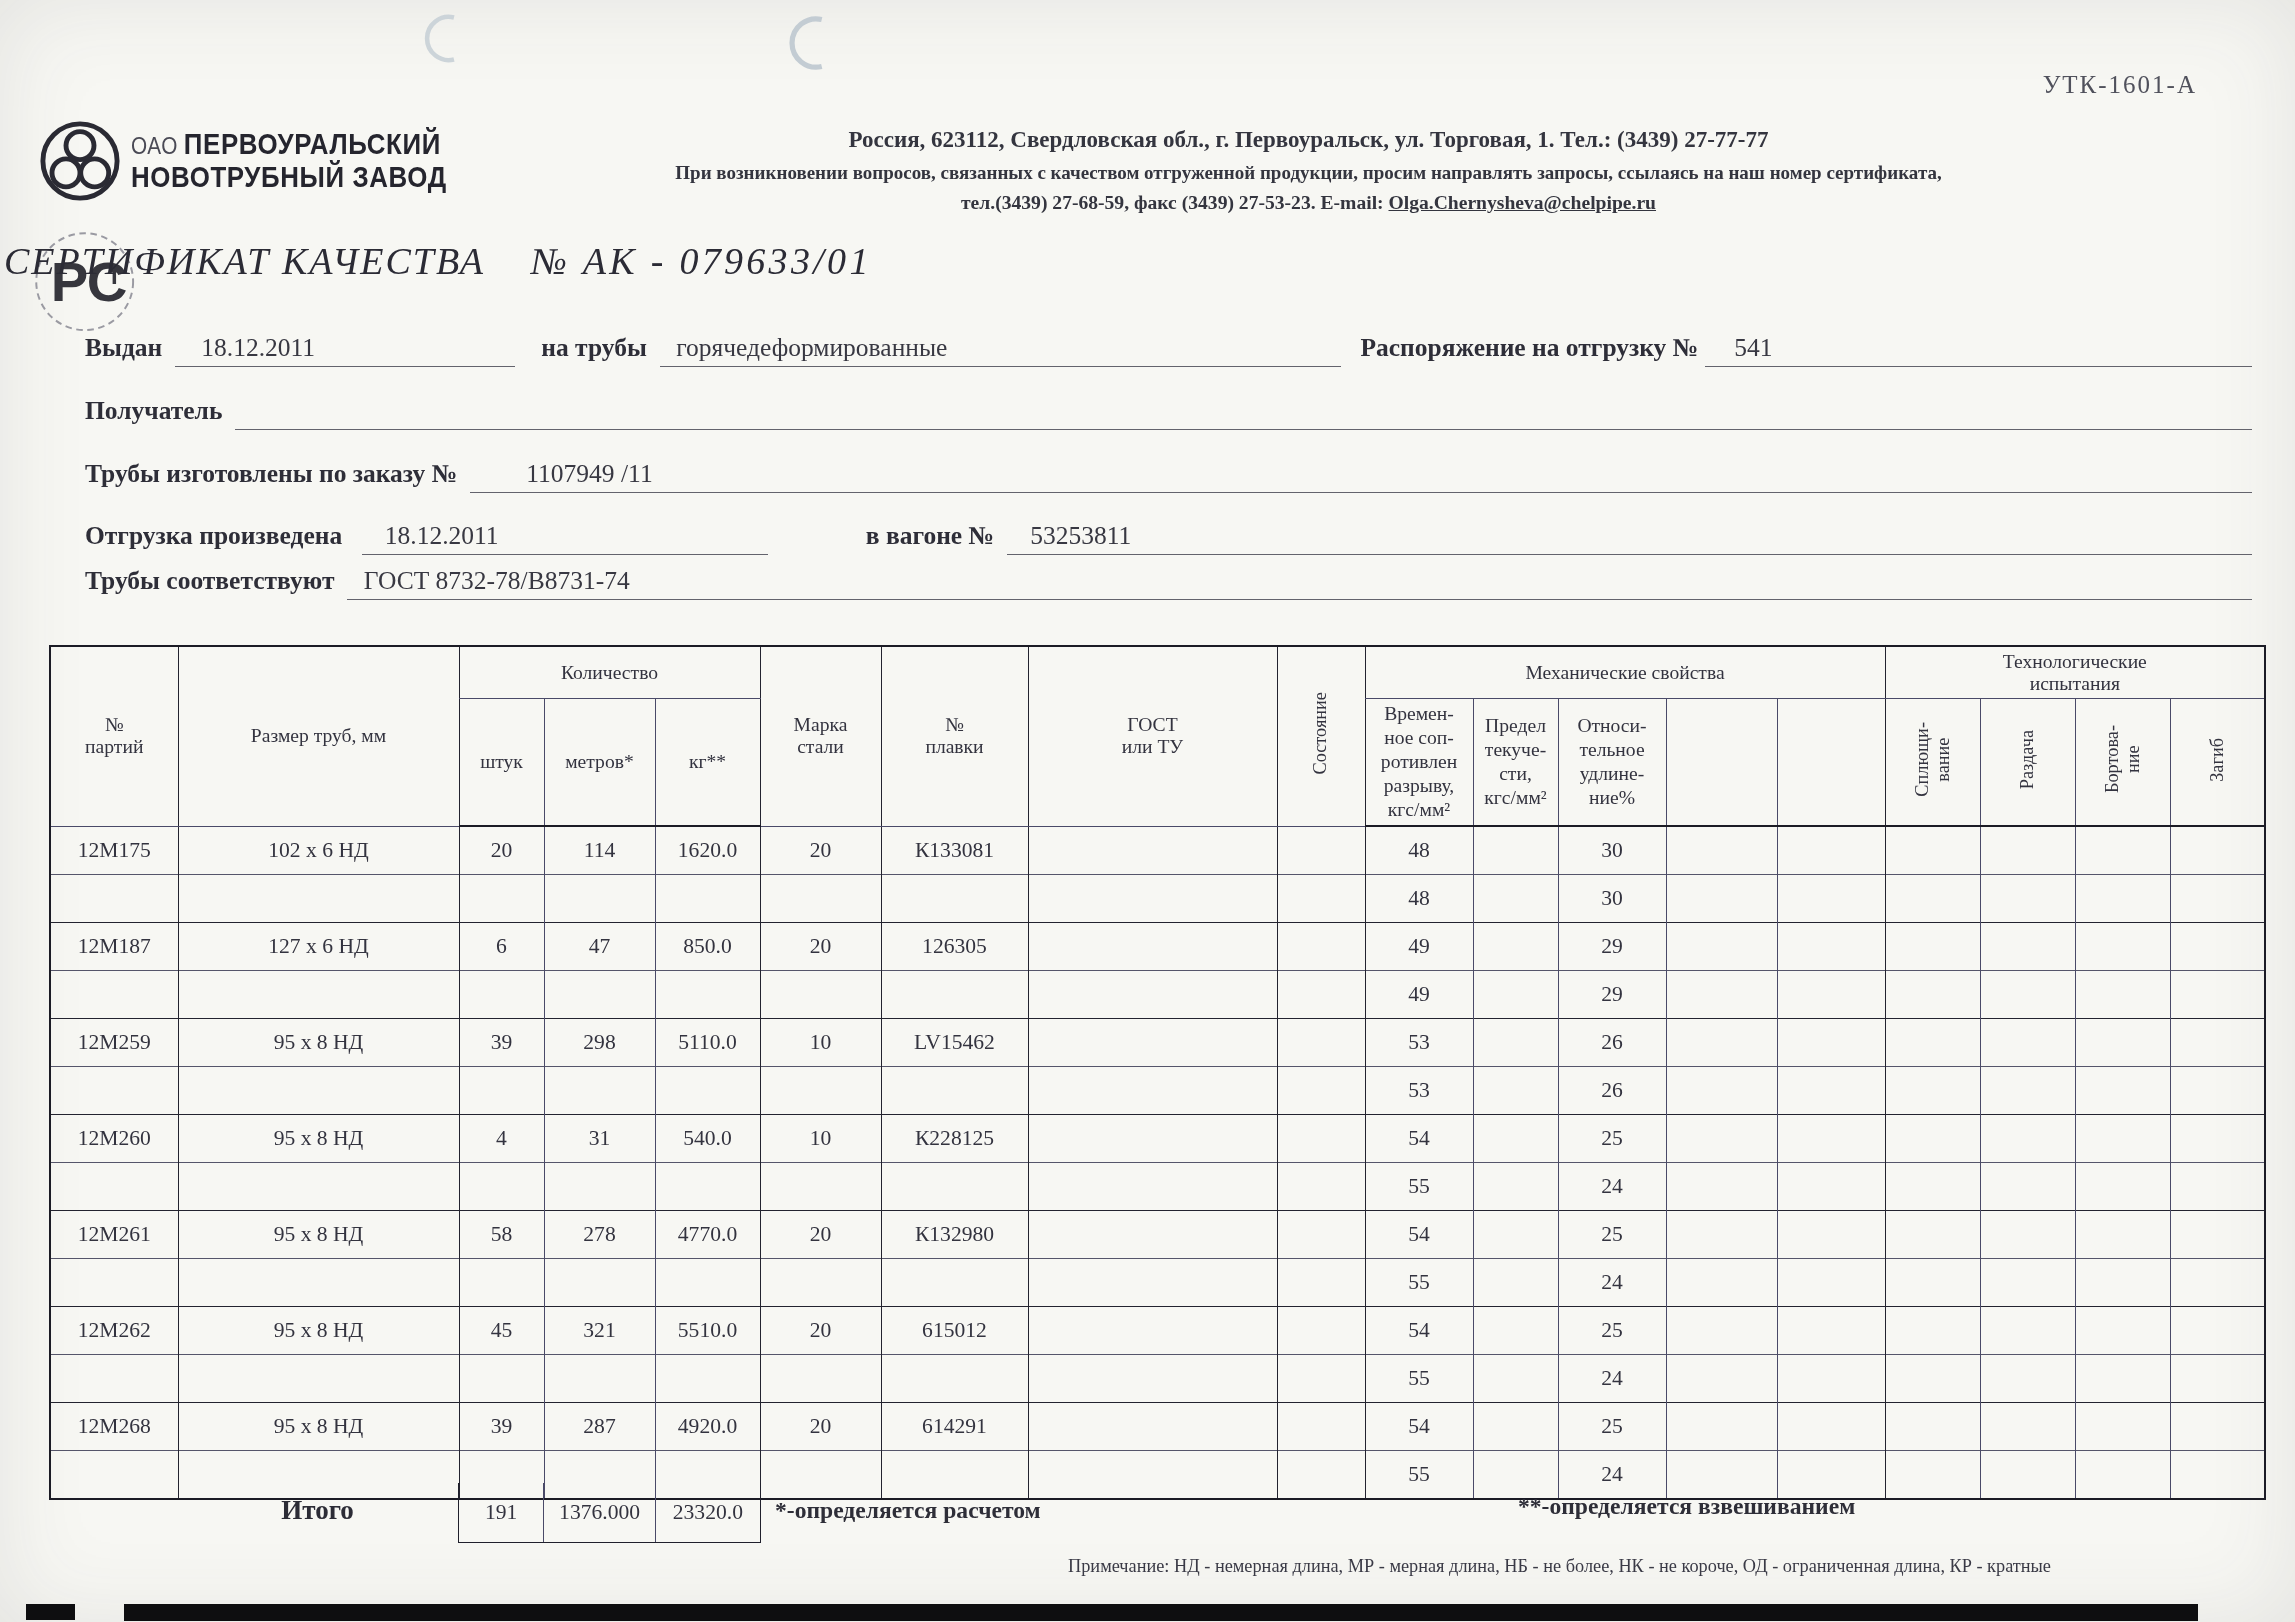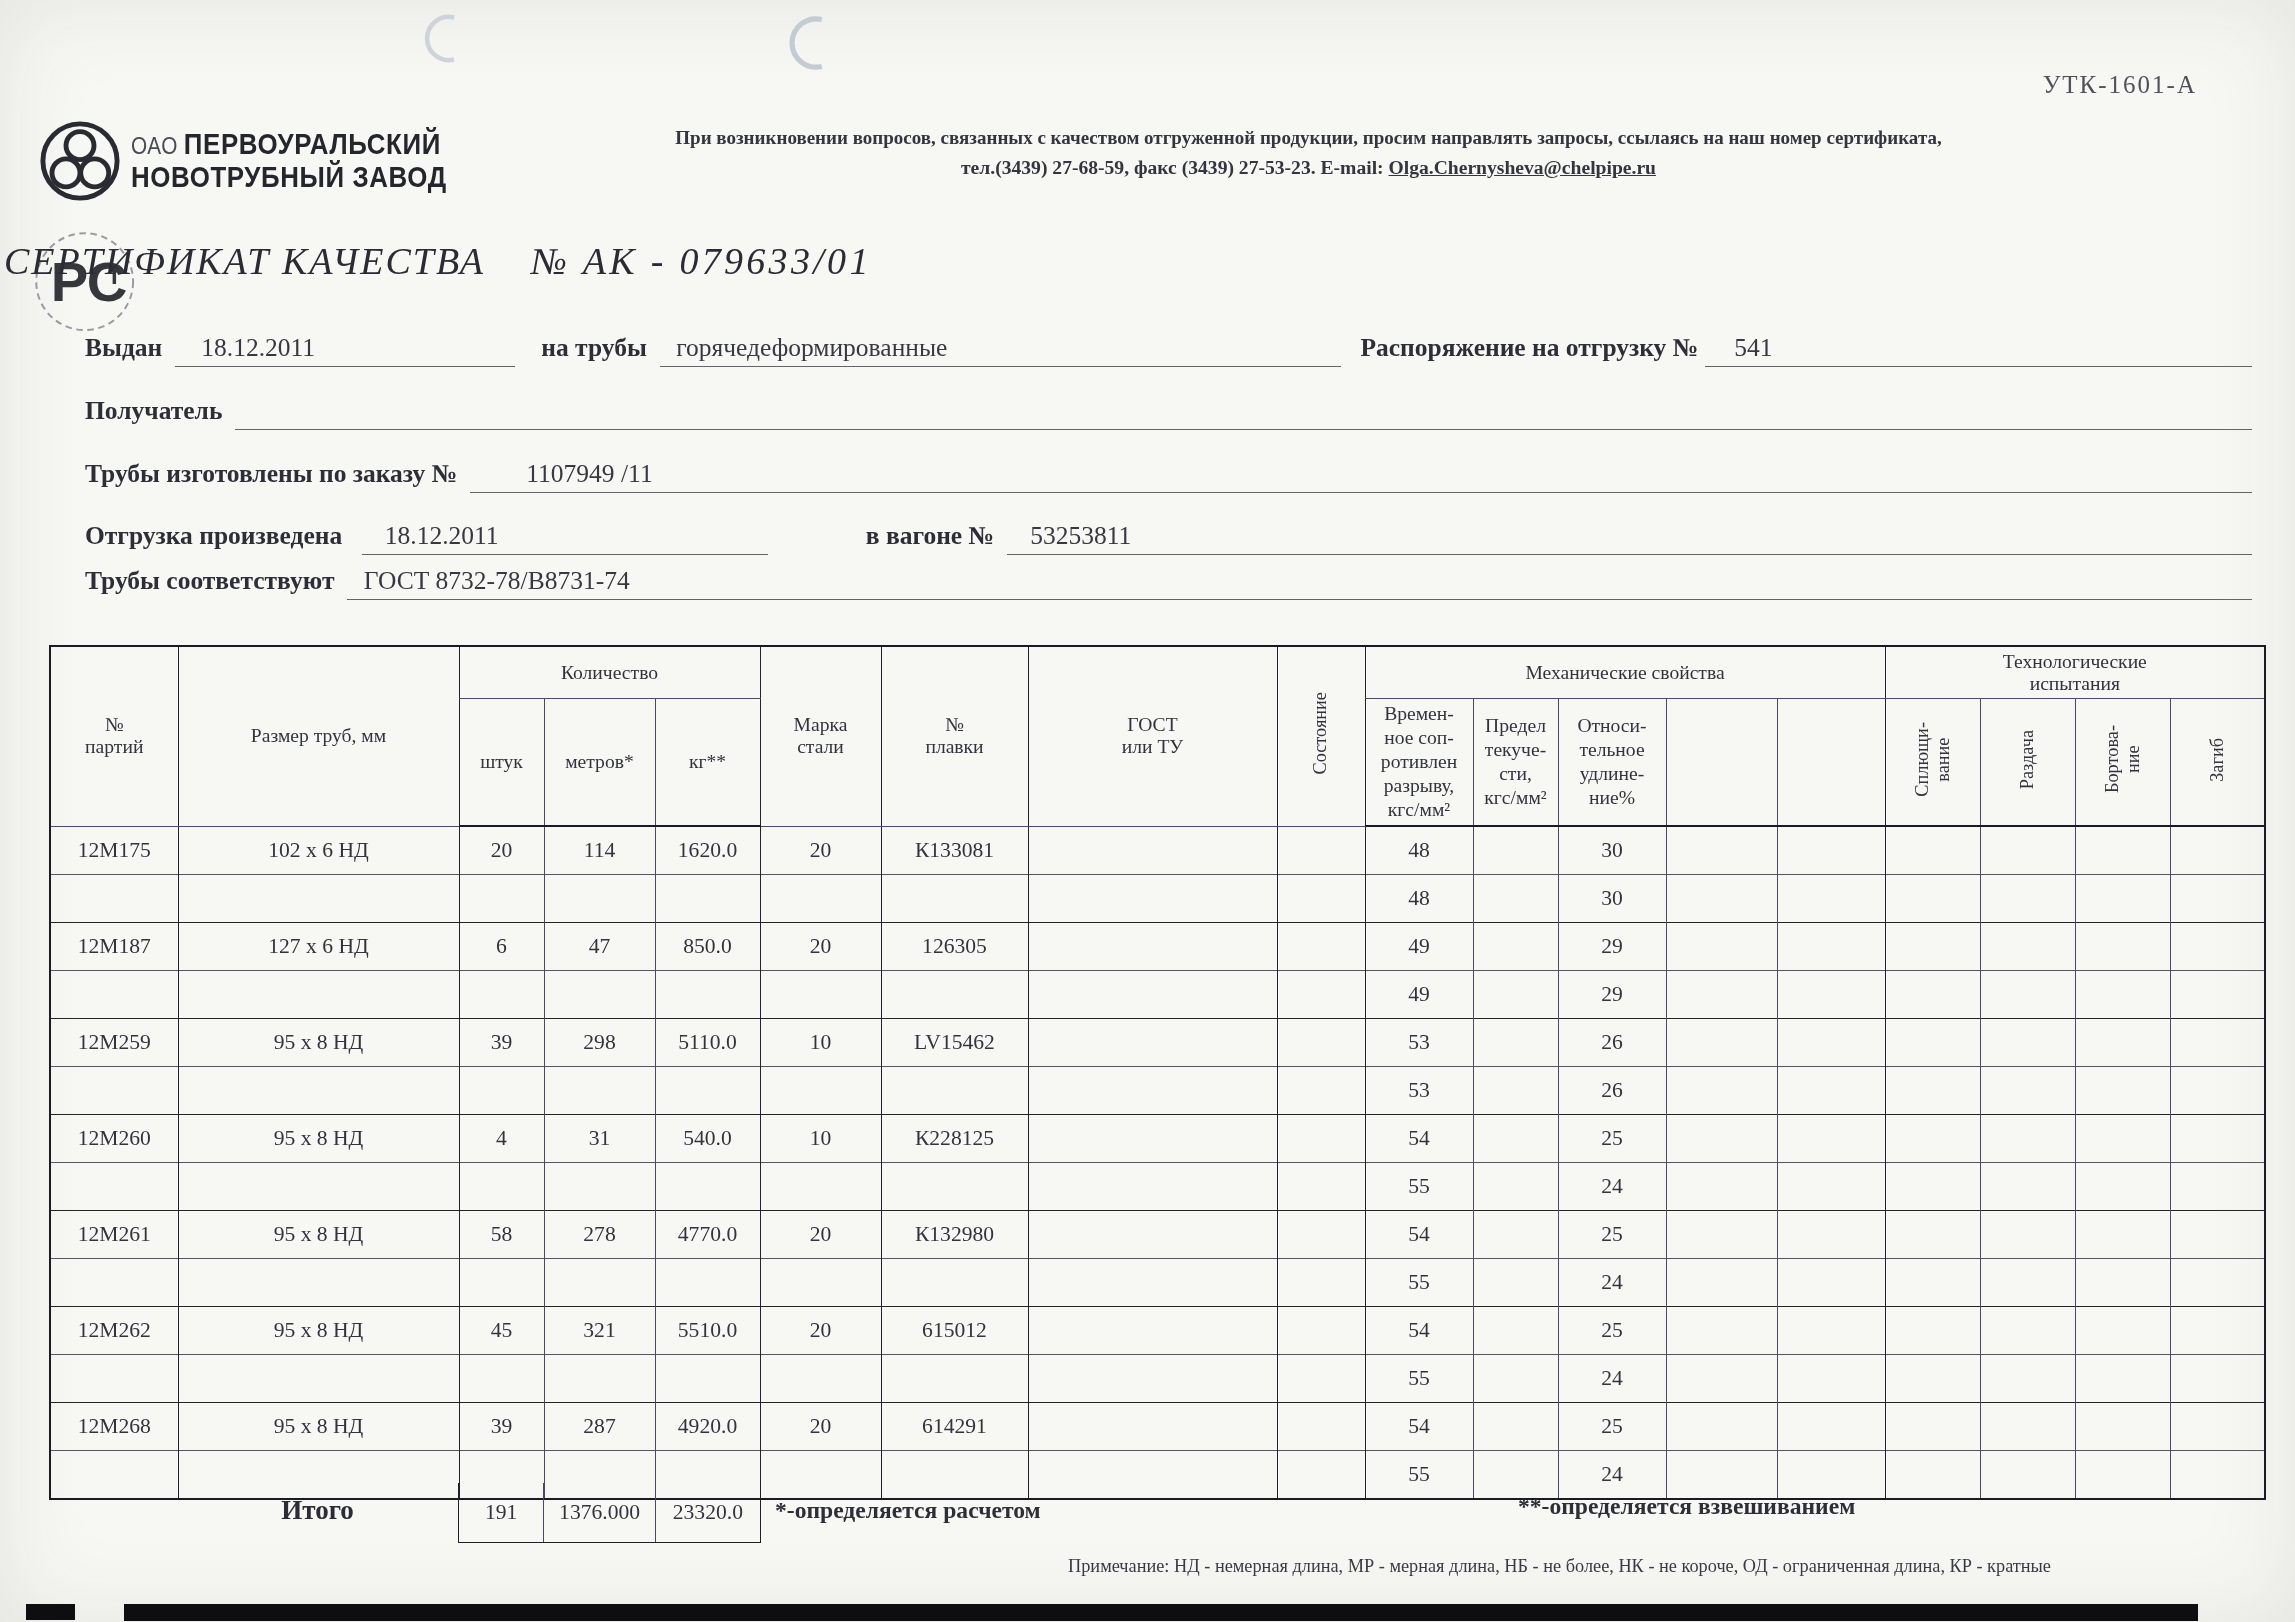--- a/index.html
+++ b/index.html
@@ -137,20 +137,21 @@
     </div>
   </div>
 
   <svg class="rst-mark" width="108" height="108" viewBox="0 0 165 165">
     <circle cx="82" cy="82" r="74" fill="none" stroke="#9a9aa2" stroke-width="3" stroke-dasharray="10 7"></circle>
     <text x="30" y="112" font-family="Liberation Sans, sans-serif" font-weight="bold" font-size="86" fill="#36363d">РС</text>
     <text x="118" y="86" font-family="Liberation Sans, sans-serif" font-weight="bold" font-size="38" fill="#36363d">т</text>
   </svg>
 
   <div class="addr">
+    <div class="a1">Россия, 623112, Свердловская обл., г. Первоуральск, ул. Торговая, 1. Тел.: (3439) 27-77-77</div>
     <div class="a2">При возникновении вопросов, связанных с качеством отгруженной продукции, просим направлять запросы, ссылаясь на наш номер сертификата,</div>
     <div class="a3"><span>тел.(3439) 27-68-59, факс (3439) 27-53-23.  E-mail: </span><span class="email">Olga.Chernysheva@chelpipe.ru</span></div>
   </div>
 
   <div class="title-row">
     <span>СЕРТИФИКАТ КАЧЕСТВА</span><span class="num">№  АК -  079633/01</span>
   </div>
 
   <div class="frow" style="top:328px;">
     <span class="flabel">Выдан</span>

